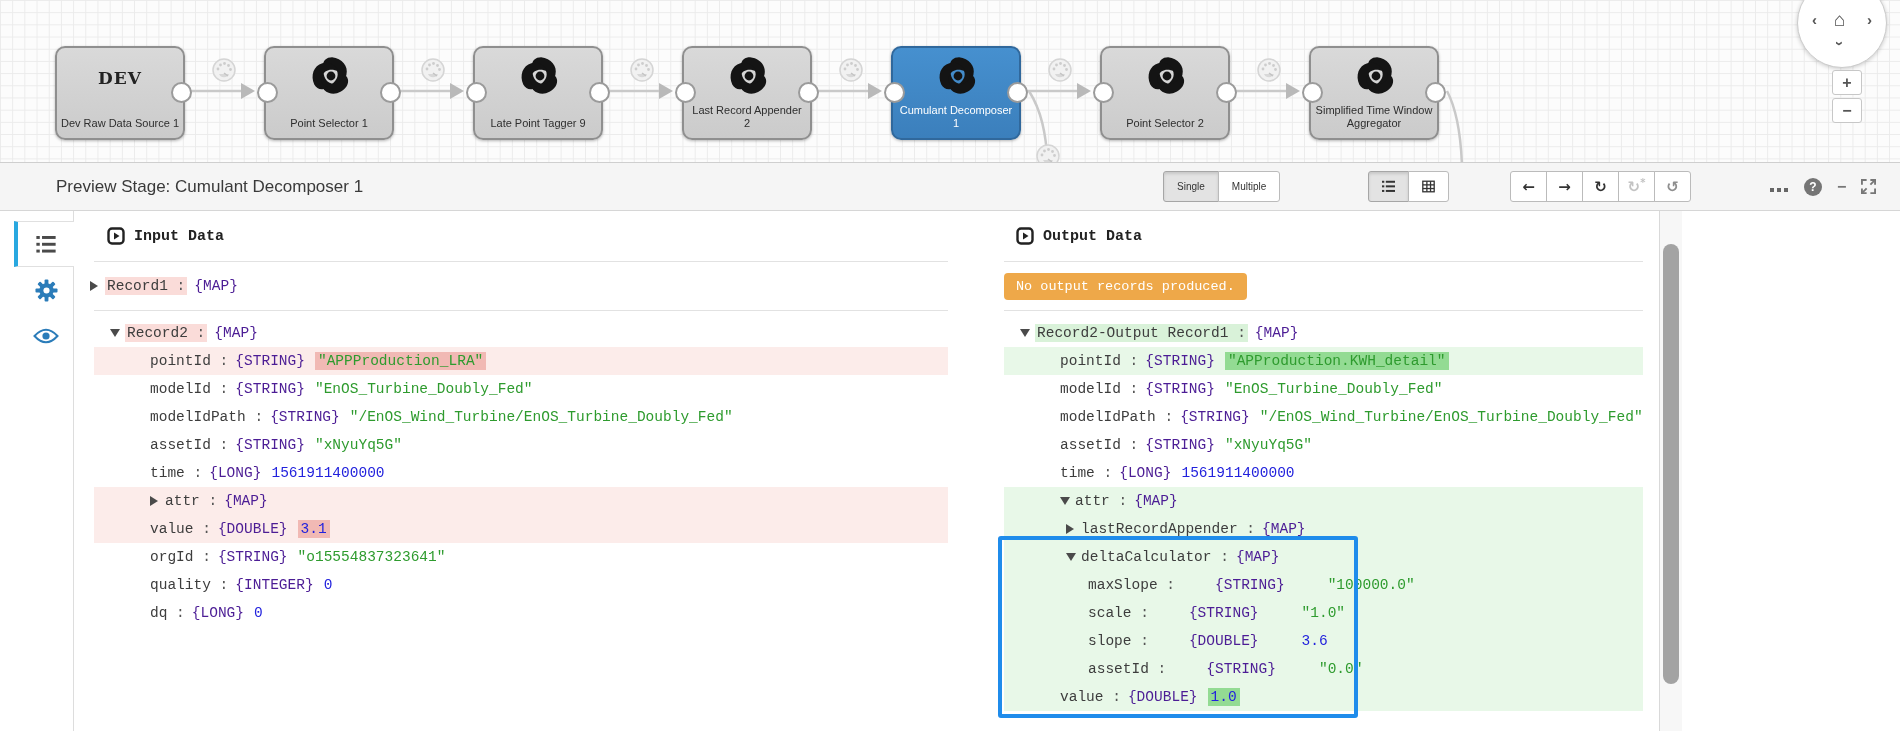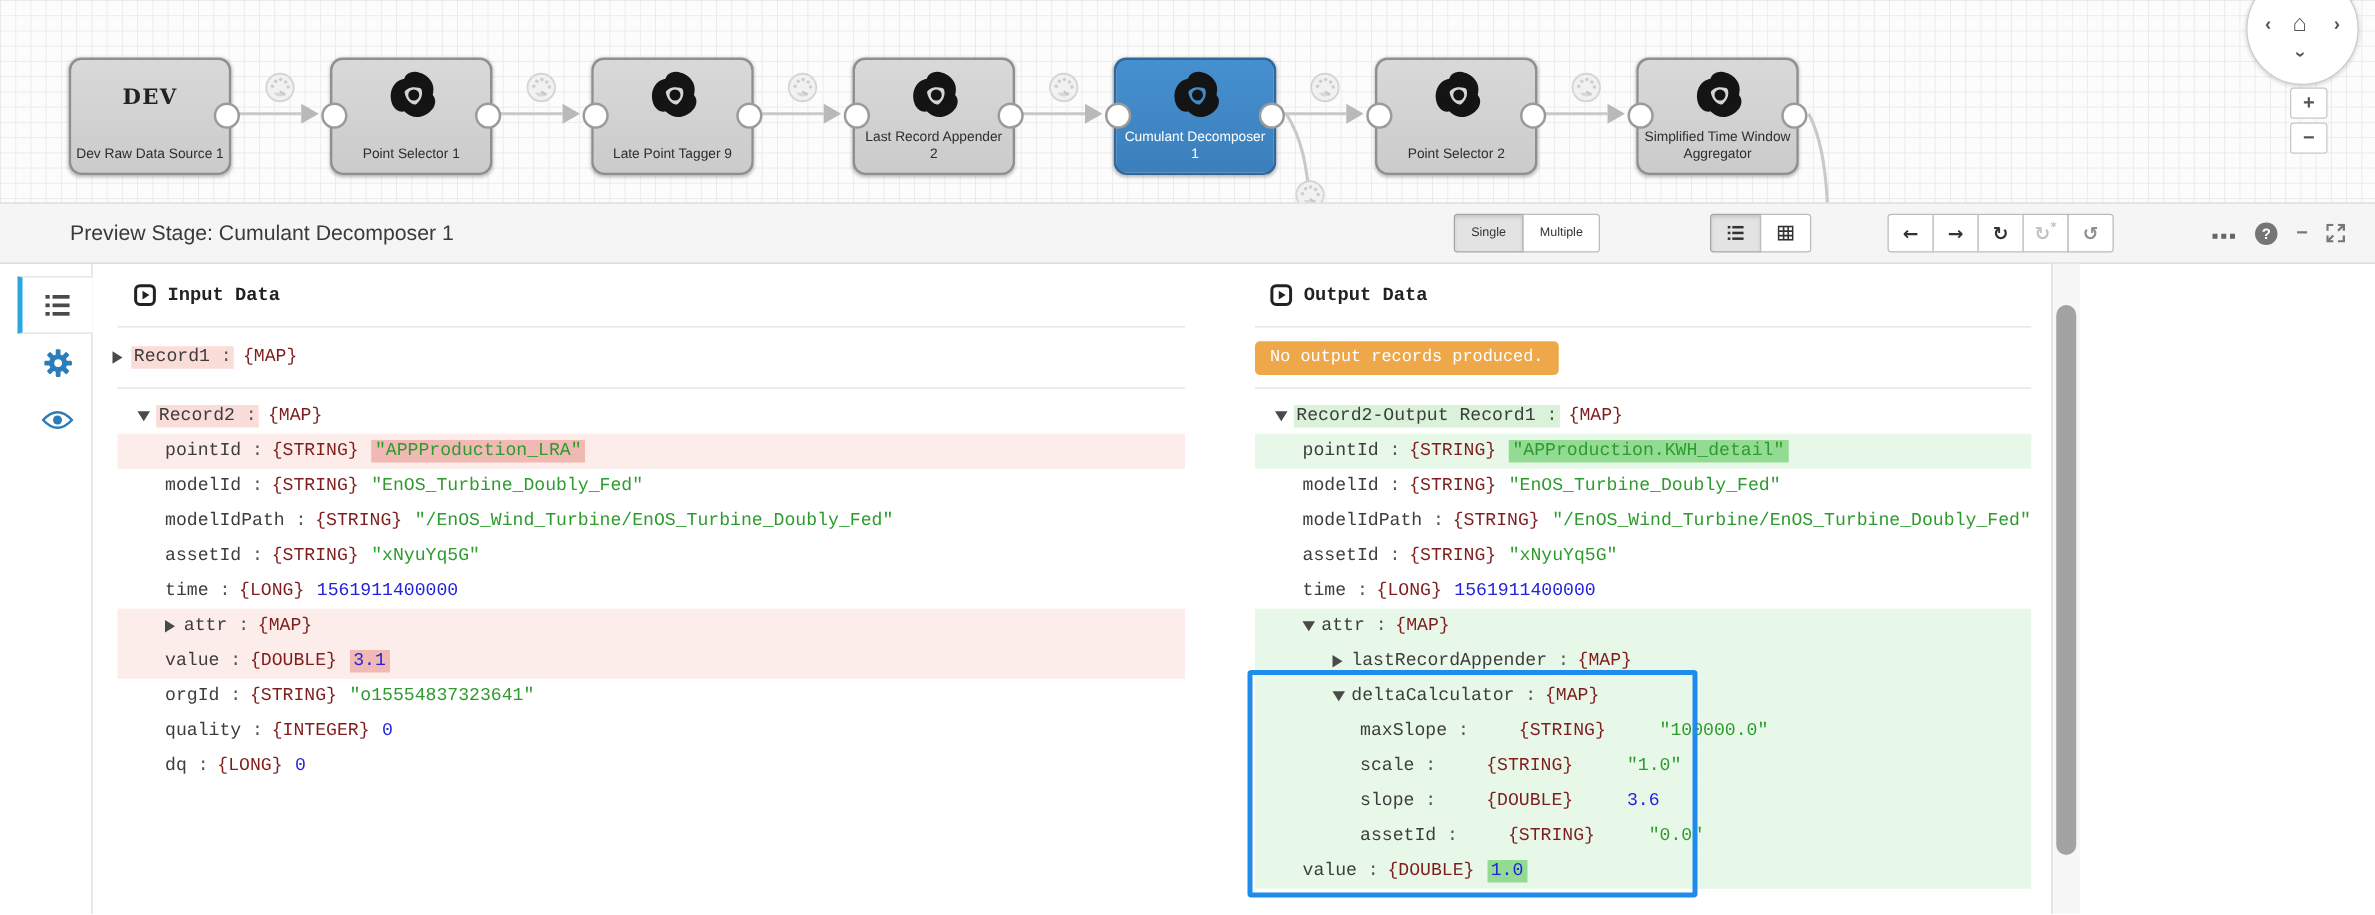--- a/index.html
+++ b/index.html
@@ -65,26 +65,26 @@
   .sb-item.active { border-left-color:#29a8e0; border-top:1px solid #e0e0e0; border-bottom:1px solid #e0e0e0; background:#fff; }
   .panel { position:relative; padding-top:0; }
   .panel-in { width:890px; margin-right:20px; flex:none; }
   .panel-out { flex:1; }
   .phead { height:50px; display:flex; align-items:center; gap:9px; padding-left:33px;
     font-weight:bold; font-size:15px; color:#222; }
   .pdiv { border-bottom:1px solid #e2e2e2; margin:0 16px 0 20px; }
   .section { height:48px; display:flex; align-items:center; }
   .tree { margin:0 16px 0 20px; padding-top:8px; }
   .trow { height:28px; display:flex; align-items:center; font-size:14.5px; color:#3d3d3d; white-space:nowrap; cursor:pointer; }
-  .pl0 { padding-left:16px; } .pl1 { padding-left:38px; } .pl2 { padding-left:62px; } .pl3 { padding-left:84px;gap:33px; }
+  .pl0 { padding-left:16px; } .pl1 { padding-left:56px; } .pl2 { padding-left:62px; } .pl3 { padding-left:84px;gap:33px; }
   .tri { width:15px; flex:none; display:flex; align-items:center; }
   .tri.c::before { content:""; border-left:8px solid #4a4a4a; border-top:5px solid transparent; border-bottom:5px solid transparent; }
   .tri.e::before { content:""; border-top:8px solid #4a4a4a; border-left:5px solid transparent; border-right:5px solid transparent; }
   .fname::after { content:" :"; color:#555; }
-  .ftype { color:#7f1d1d; margin-left:7px; }
+  .ftype { color:#4c1d95; margin-left:7px; }
   .fval { margin-left:10px; }
   .v-str { color:#2e9b2e; } .v-num { color:#2222dd; }
   .bg-pink { background:#fcecea; } .bg-green { background:#e8f8e8; }
   .nh-pink { background:#fadcd9; padding:1px 2px; } .nh-green { background:#d9f2d9; padding:1px 2px; }
   .hl-pink { background:#f1b9b4; padding:1px 3px; } .hl-green { background:#93db93; padding:1px 3px; }
   .badge { display:inline-block; margin-left:20px; background:#eea849; color:#fff; font-size:13.5px;
     padding:6px 12px; border-radius:4px; }
   .selbox { position:absolute; left:14px; top:325px; width:360px; height:182px;
     border:4px solid #1f8ceb; border-radius:3px; pointer-events:none; z-index:3; }
   .rail { width:23px; flex:none; border-left:1px solid #d9d9d9; background:#f7f7f7; position:relative; }

